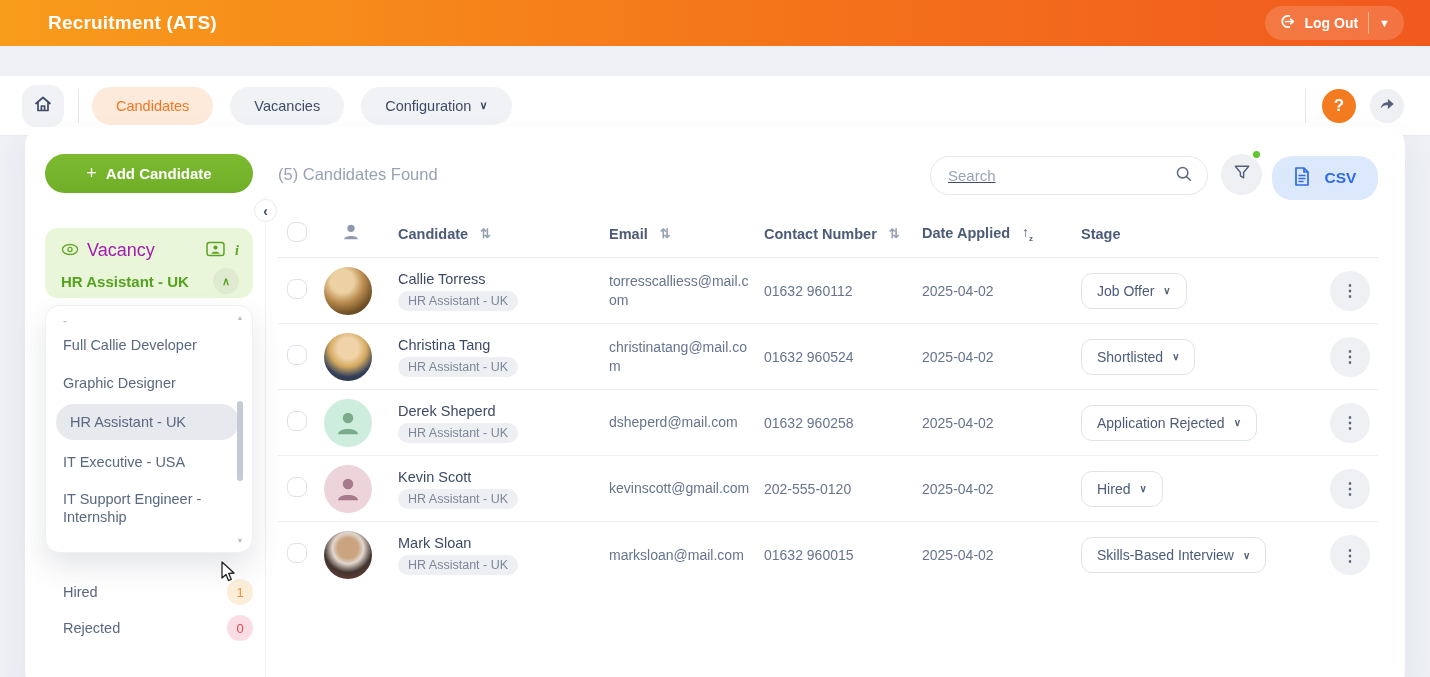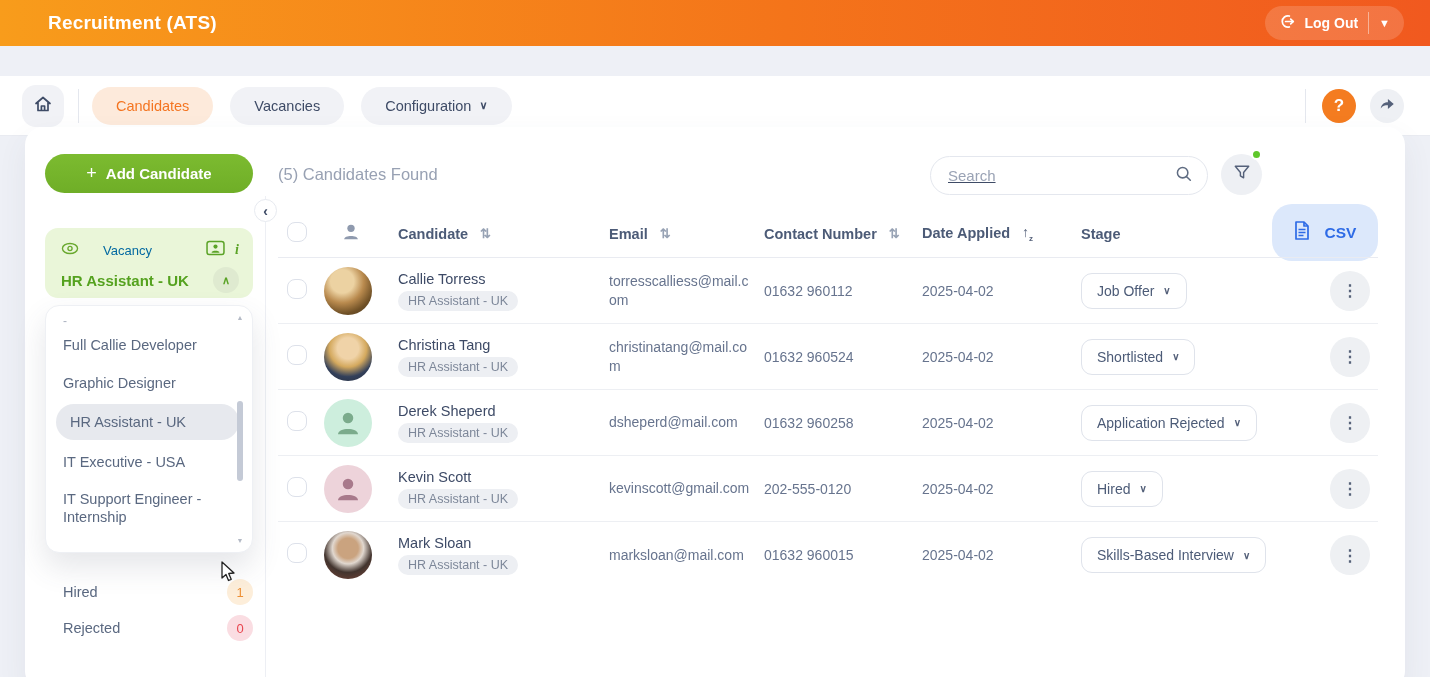--- a/index.html
+++ b/index.html
@@ -43,21 +43,21 @@
              display:flex; align-items:center; justify-content:center; border:none; }
   .add-btn .plus { font-size:18px; margin-right:9px; font-weight:normal; }
   .vdiv { position:absolute; left:240px; top:69px; bottom:0; width:1px; background:#edeff4; }
   .collapse-btn { position:absolute; left:229px; top:72px; width:23px; height:23px; border-radius:50%;
                   background:#fff; border:1px solid #e7eaf0; color:#3e4b66; font-weight:bold; font-size:14px;
                   display:flex; align-items:center; justify-content:center; z-index:5; }
 
   .vacancy-card { position:absolute; left:20px; top:101px; width:208px; height:70px; border-radius:13px;
                   background:#eaf6d9; padding:12px 14px 0 16px; }
   .vc-row1 { display:flex; align-items:center; }
-  .vc-label { color:#0369a1; font-size:13px; margin-left:24px; flex:1; }
+  .vc-label { color:#a21caf; font-size:18px; margin-left:8px; flex:1; }
   .vc-icons { display:flex; align-items:center; gap:10px; }
   .vc-info { color:#5ba327; font-style:italic; font-weight:bold; font-size:14px; font-family:"Liberation Serif",serif; }
   .vc-row2 { display:flex; align-items:center; justify-content:space-between; margin-top:7px; }
   .vc-selected { color:#55a21f; font-size:15px; font-weight:bold; }
   .vc-chevron { width:26px; height:26px; border-radius:50%; background:#dfead0; color:#5ba327;
                 font-size:11px; font-weight:bold; display:flex; align-items:center; justify-content:center; }
 
   .dropdown { position:absolute; left:20px; top:178px; width:208px; height:248px; background:#fff;
               border:1px solid #eef0f4; border-radius:14px; box-shadow:0 14px 30px rgba(70,80,100,.14);
               padding:10px 20px 0 17px; z-index:4; }
@@ -80,23 +80,23 @@
   
   .results { position:absolute; left:253px; top:38px; color:#98a1b3; font-size:16.5px; }
   .searchbox { position:absolute; left:905px; top:29px; width:278px; height:39px; border:1px solid #e4e7ee;
                border-radius:20px; background:#fff; display:flex; align-items:center; padding:0 14px 0 17px; }
   .searchbox input { border:none; outline:none; flex:1; font-size:15px; color:#3e4b66; font-family:inherit; background:transparent;text-decoration:underline; }
   .searchbox input::placeholder { color:#9aa3b5; }
   .filter-btn { position:absolute; left:1196px; top:27px; width:41px; height:41px; border-radius:50%;
                 background:#eef0f4; display:flex; align-items:center; justify-content:center; }
   .filter-dot { position:absolute; left:1226px; top:22px; width:11px; height:11px; border-radius:50%;
                 background:#5fc72b; border:2px solid #fff; }
-  .csv-btn { position:absolute; left:1247px; top:29px; width:106px; height:57px; border-radius:20px;
+  .csv-btn { position:absolute; left:1247px; top:29px; width:106px; height:44px; border-radius:20px;
              background:#dce8fb; color:#2e6be6; font-size:15.5px; font-weight:bold;
-             display:flex; align-items:center; justify-content:center; gap:15px;margin-top:48px; }
+             display:flex; align-items:center; justify-content:center; gap:15px; }
 
   
   .tablewrap { position:absolute; left:253px; top:83px; width:1100px; }
   .trow { display:grid; grid-template-columns:46px 74px 211px 155px 158px 159px 241px 1fr;
           align-items:center; }
   .thead { height:48px; border-bottom:1px solid #e9ebf1; color:#4c5b77; font-size:14.5px; font-weight:bold; }
   .tr { height:66px; border-bottom:1px solid #edeff3; }
   .tr:last-child { border-bottom:none; }
   .th { display:flex; align-items:center; gap:12px; }
   .sort { color:#97a2b4; font-size:13px; }

